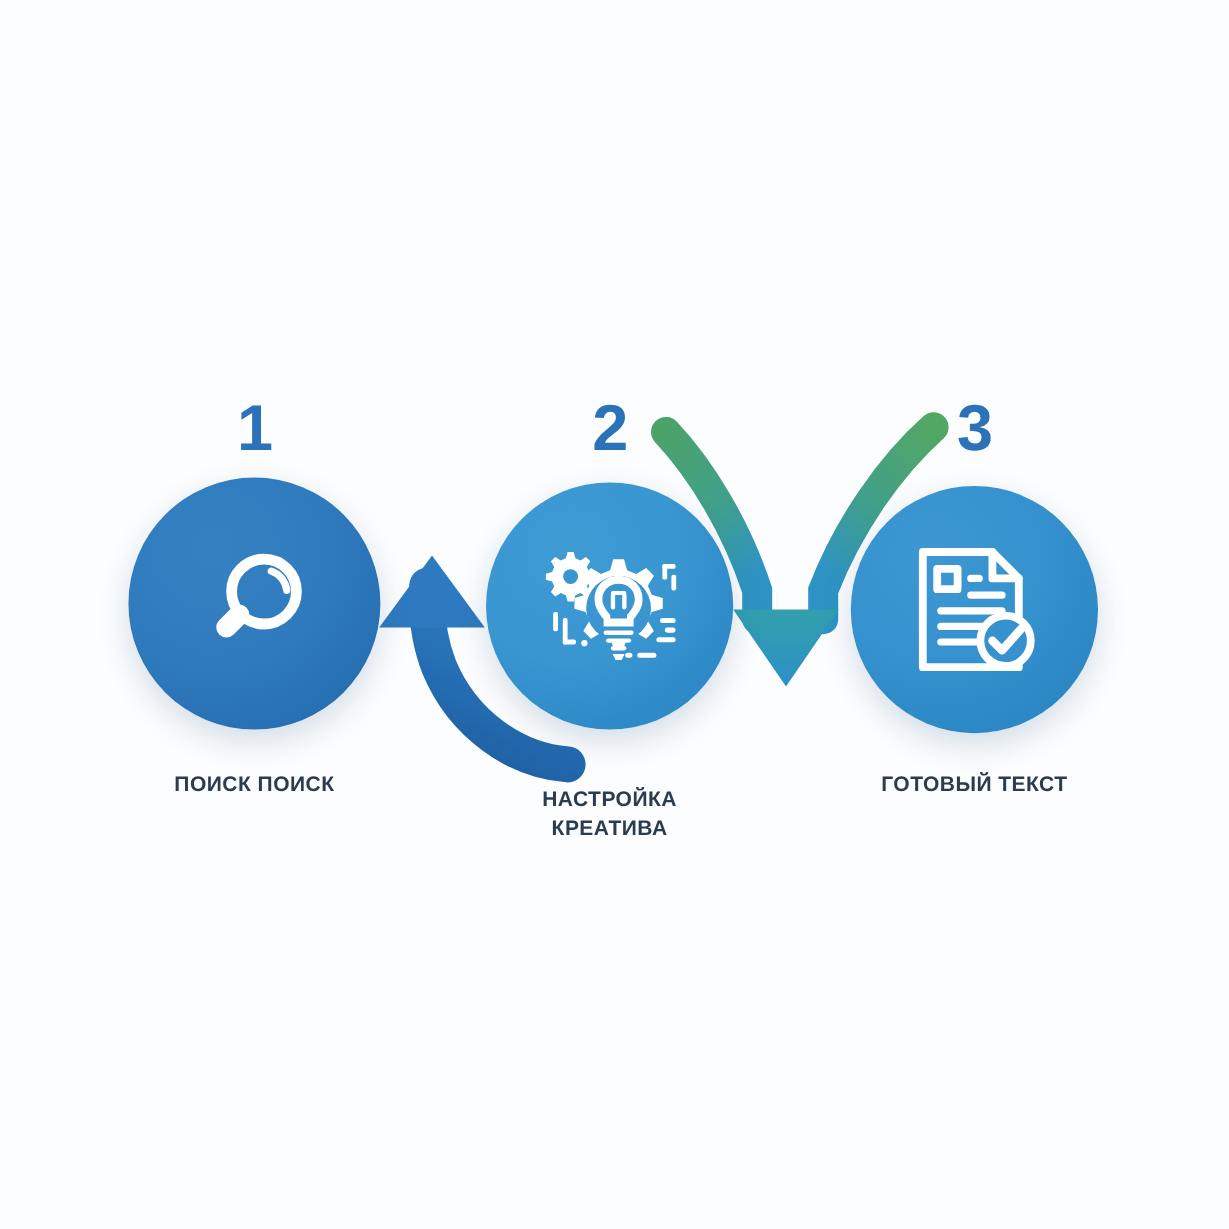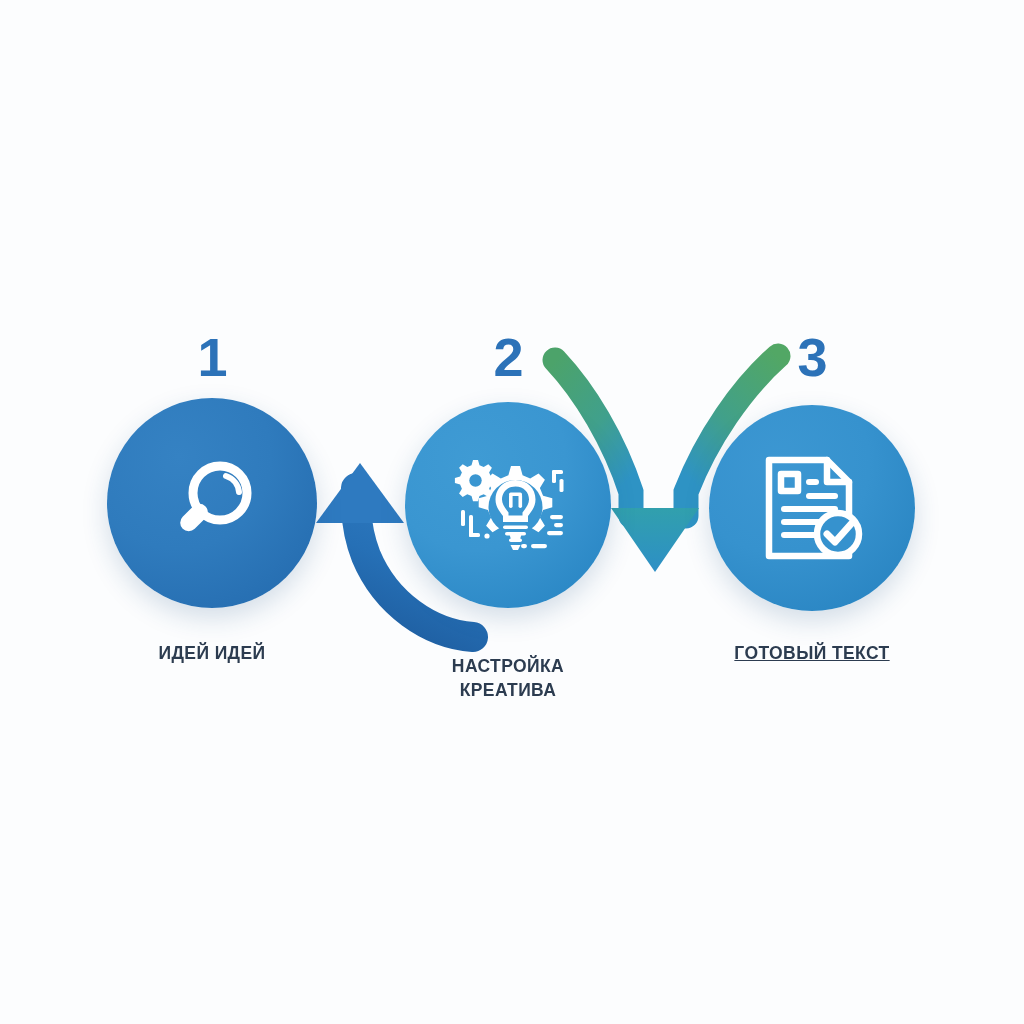--- a/index.html
+++ b/index.html
@@ -111,21 +111,21 @@
                 background: radial-gradient(circle at 34% 28%, #3582c3 0%, #2f7bbd 45%, #2268ac 100%);">
       <span>
         <svg width="104" height="104" viewBox="0 0 104 104" aria-hidden="true">
           <circle cx="60" cy="42" r="27" fill="none" stroke="#ffffff" stroke-width="9"></circle>
           <path d="M 66 25 A 19 19 0 0 1 79 41" fill="none" stroke="#ffffff" stroke-width="6" stroke-linecap="round"></path>
           <rect x="18" y="58" width="32" height="17" rx="8.5" fill="#ffffff" transform="rotate(-45 34 66.5)"></rect>
         </svg>
       </span>
     </div>
 
-    <div class="step-label" style="top:312px;">ИДЕЙ ИДЕЙ</div>
+    <div class="step-label" style="top:312px;">ПОИСК ПОИСК</div>
   </div>
 
   <div class="step" style="left:358px; top:330px;">
     <div class="step-number" style="top:0px; color:#2c72b8;">2</div>
 
     <div class="circle" style="left:47px; top:72px; width:206px; height:206px;
                 background: radial-gradient(circle at 34% 28%, #3f9bd4 0%, #3a96d1 45%, #2481c0 100%);">
       <span>
         <svg width="118" height="106" viewBox="0 0 118 106" aria-hidden="true">
           <g fill="#ffffff">
@@ -190,16 +190,16 @@
             <rect x="24" y="80" width="40" height="6" rx="3"></rect>
           </g>
 
           <circle cx="81" cy="82" r="23" fill="#3692ce"></circle>
           <circle cx="81" cy="82" r="21" fill="none" stroke="#ffffff" stroke-width="6.5"></circle>
           <path d="M70 82 L78 90 L94 72" fill="none" stroke="#ffffff" stroke-width="7" stroke-linecap="round" stroke-linejoin="round"></path>
         </svg>
       </span>
     </div>
 
-    <div class="step-label" style="top:312px;text-decoration:underline;">ГОТОВЫЙ ТЕКСТ</div>
+    <div class="step-label" style="top:312px;">ГОТОВЫЙ ТЕКСТ</div>
   </div>
 
 </div>
 
 </body></html>

